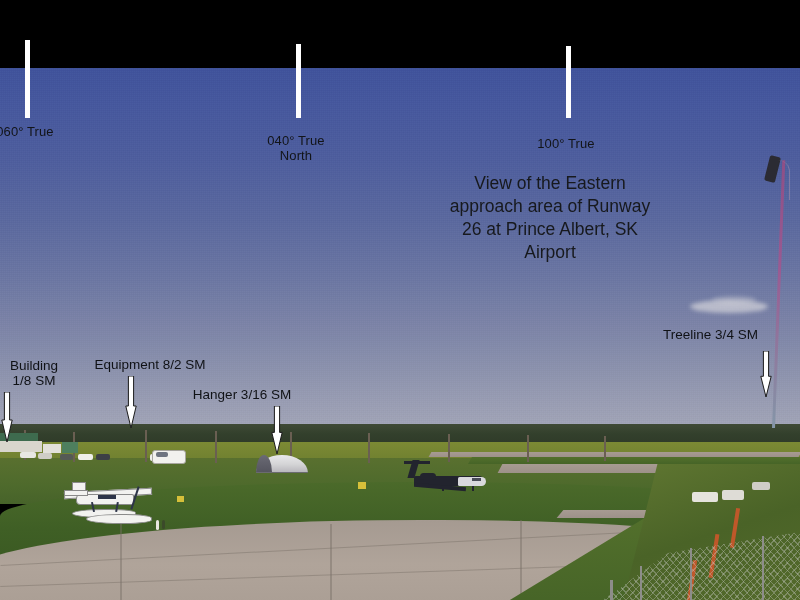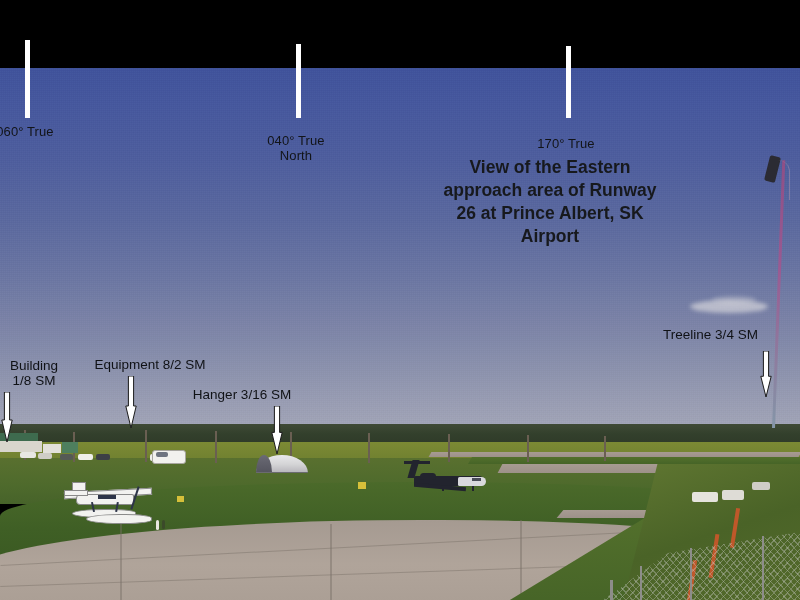--- a/index.html
+++ b/index.html
@@ -313,24 +313,24 @@
 
   <div class="topband"></div>
 
   <div id="ticks-layer">
       <div class="tick" style="left: 25px; top: 40px; height: 78px; background: rgb(255, 255, 255);"></div>
       <div class="bearing-label" style="left: -35px; top: 124px; width: 120px;">060° True</div>
       <div class="tick" style="left: 296px; top: 44px; height: 74px; background: rgb(255, 255, 255);"></div>
       <div class="bearing-label" style="left: 236px; top: 133px; width: 120px;">040° True
 North</div>
       <div class="tick" style="left: 566px; top: 46px; height: 72px; background: rgb(255, 255, 255);"></div>
-      <div class="bearing-label" style="left: 506px; top: 136px; width: 120px;">170° True</div>
+      <div class="bearing-label" style="left: 506px; top: 136px; width: 120px;">100° True</div>
     </div>
 
-  <div class="title-block" style="left:420px;top:156px;width:260px;font-weight:bold;">View of the Eastern
+  <div class="title-block" style="left:420px;top:172px;width:260px;">View of the Eastern
 approach area of Runway
 26 at Prince Albert, SK
 Airport</div>
 
   <div id="annotations-layer">
       <div class="pointer-label" style="left: -26px; top: 358px; width: 120px;">Building
 1/8 SM</div>
       <svg class="arrow" width="14" height="50" viewBox="0 0 14 50" style="left: 0px; top: 392px;">
         <polygon points="4.4,0 9.6,0 9.6,28 12.2,28 7,50 1.7999999999999998,28 4.4,28" fill="#ffffff" stroke="#1a1a1a" stroke-width="1" stroke-linejoin="miter"></polygon>
       </svg>

